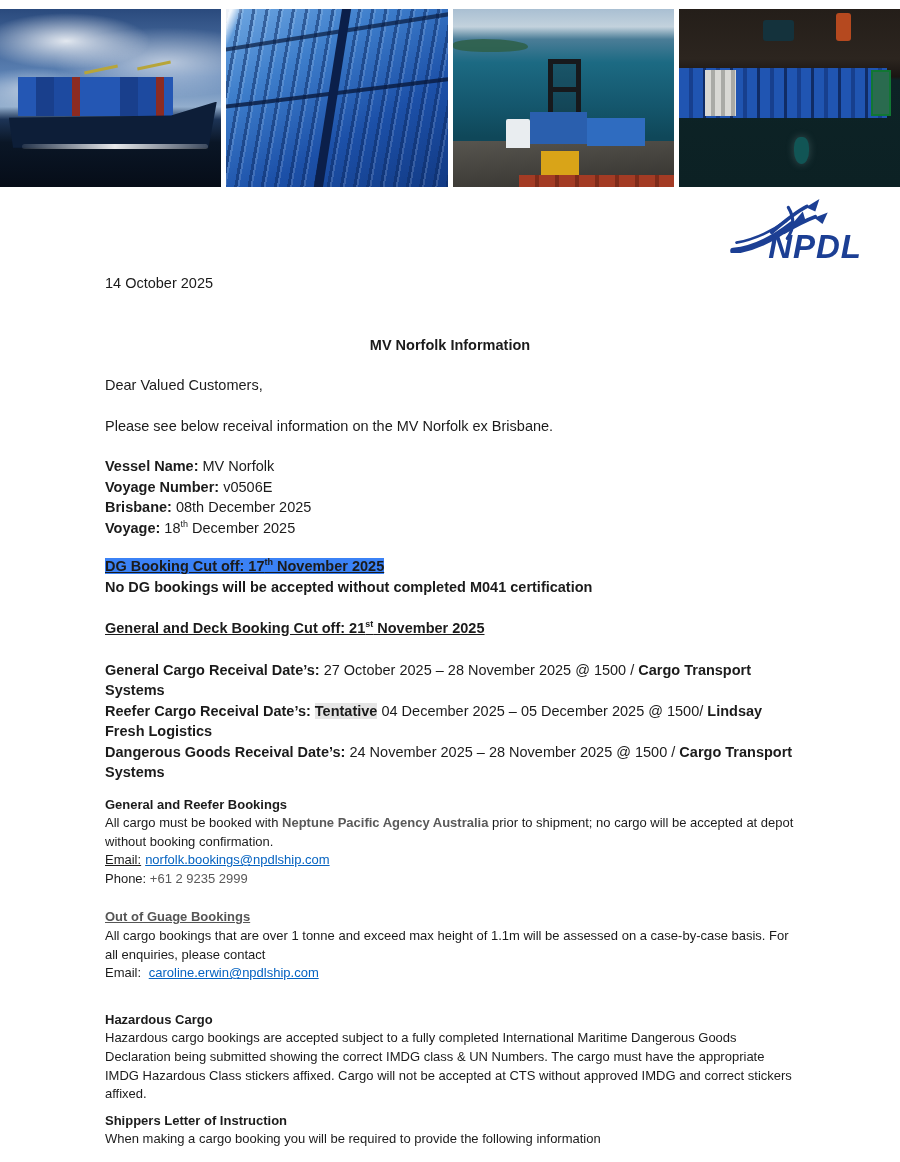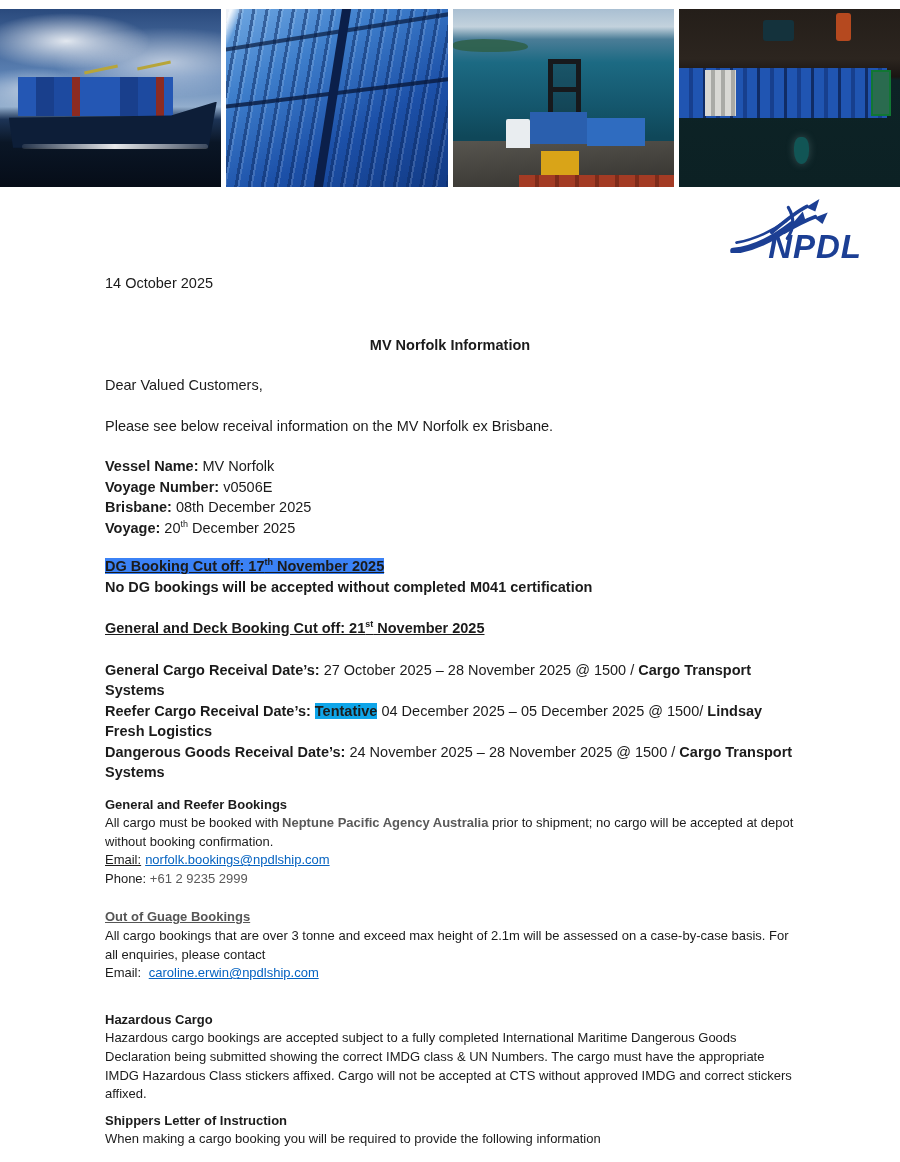--- a/index.html
+++ b/index.html
@@ -87,21 +87,21 @@
     font-style:italic; font-weight:800; font-size:33px; letter-spacing:1px;
     color:#1c3f94; line-height:1;
   }
 
   
   .content { padding:0 105px; font-size:14.5px; line-height:20.5px; }
   .content p { line-height:20.5px; }
   b, .b { font-weight:700; }
   .u { text-decoration:underline; }
   sup { font-size:.62em; vertical-align:super; line-height:0; }
-  .hl { background:#0ea5e9; }
+  .hl { background:#e5e5e5; }
   .hl-head { background:#3b82f6; font-weight:700; text-decoration:underline; }
   .link { color:#0563c1; text-decoration:underline; cursor:pointer; }
   .gray { color:#595959; }
   .grayb { color:#595959; font-weight:700; }
 
   .date { margin-top:0; }
   .title { margin-top:41px; text-align:center; font-weight:700; }
   .salutation { margin-top:20px; }
   .intro { margin-top:20px; }
   .vessel { margin-top:20px; }
@@ -186,21 +186,21 @@
     <p class="title">MV Norfolk Information</p>
 
     <p class="salutation">Dear Valued Customers,</p>
 
     <p class="intro">Please see below receival information on the MV Norfolk ex Brisbane.</p>
 
     <div class="vessel">
       <p><span class="b">Vessel Name:</span><span> MV Norfolk</span></p>
       <p><span class="b">Voyage Number:</span><span> v0506E</span></p>
       <p><span class="b">Brisbane:</span><span> 08th December 2025</span></p>
-      <p><span class="b">Voyage:</span><span>  20</span><sup>th</sup><span> December 2025</span></p>
+      <p><span class="b">Voyage:</span><span>  18</span><sup>th</sup><span> December 2025</span></p>
     </div>
 
     <div class="dg">
       <p><span class="hl-head"><span>DG Booking Cut off: 17</span><sup>th</sup><span> November 2025</span></span></p>
       <p class="b">No DG bookings will be accepted without completed M041 certification</p>
     </div>
 
     <p class="cutoff2"><span class="cut"><span>General and Deck Booking Cut off: 21</span><sup>st</sup><span> November 2025</span></span></p>
 
     <div class="receival">
@@ -211,21 +211,21 @@
 
     <div class="sec sec1">
       <p class="head">General and Reefer Bookings</p>
       <p><span>All cargo must be booked with </span><span class="grayb">Neptune Pacific Agency Australia</span><span> prior to shipment; no cargo will be accepted at depot without booking confirmation.</span></p>
       <p><span class="u lbl">Email:</span><a class="link">norfolk.bookings@npdlship.com</a></p>
       <p><span>Phone: </span><span class="gray">+61 2 9235 2999</span></p>
     </div>
 
     <div class="sec sec2">
       <p class="head">Out of Guage Bookings</p>
-      <p>All cargo bookings that are over 3 tonne and exceed max height of 2.1m will be assessed on a case-by-case basis. For all enquiries, please contact</p>
+      <p>All cargo bookings that are over 1 tonne and exceed max height of 1.1m will be assessed on a case-by-case basis. For all enquiries, please contact</p>
       <p><span class="lbl">Email: </span><a class="link">caroline.erwin@npdlship.com</a></p>
     </div>
 
     <div class="sec sec3">
       <p class="head">Hazardous Cargo</p>
       <p>Hazardous cargo bookings are accepted subject to a fully completed International Maritime Dangerous Goods Declaration being submitted showing the correct IMDG class &amp; UN Numbers.  The cargo must have the appropriate IMDG Hazardous Class stickers affixed. Cargo will not be accepted at CTS without approved IMDG and correct stickers affixed.</p>
     </div>
 
     <div class="sec sec4">
       <p class="head">Shippers Letter of Instruction</p>

